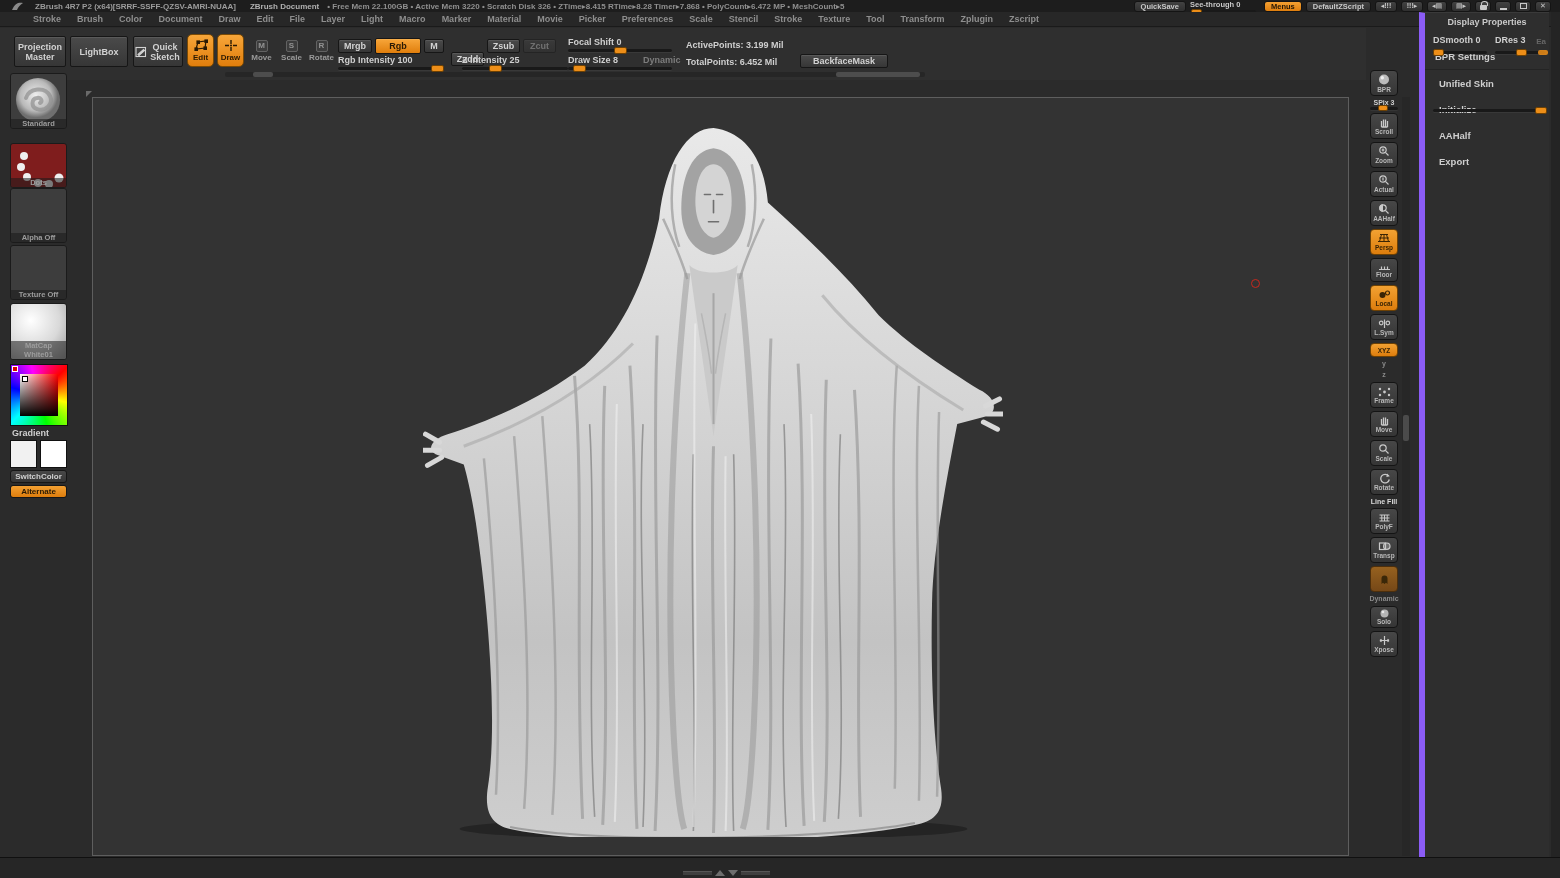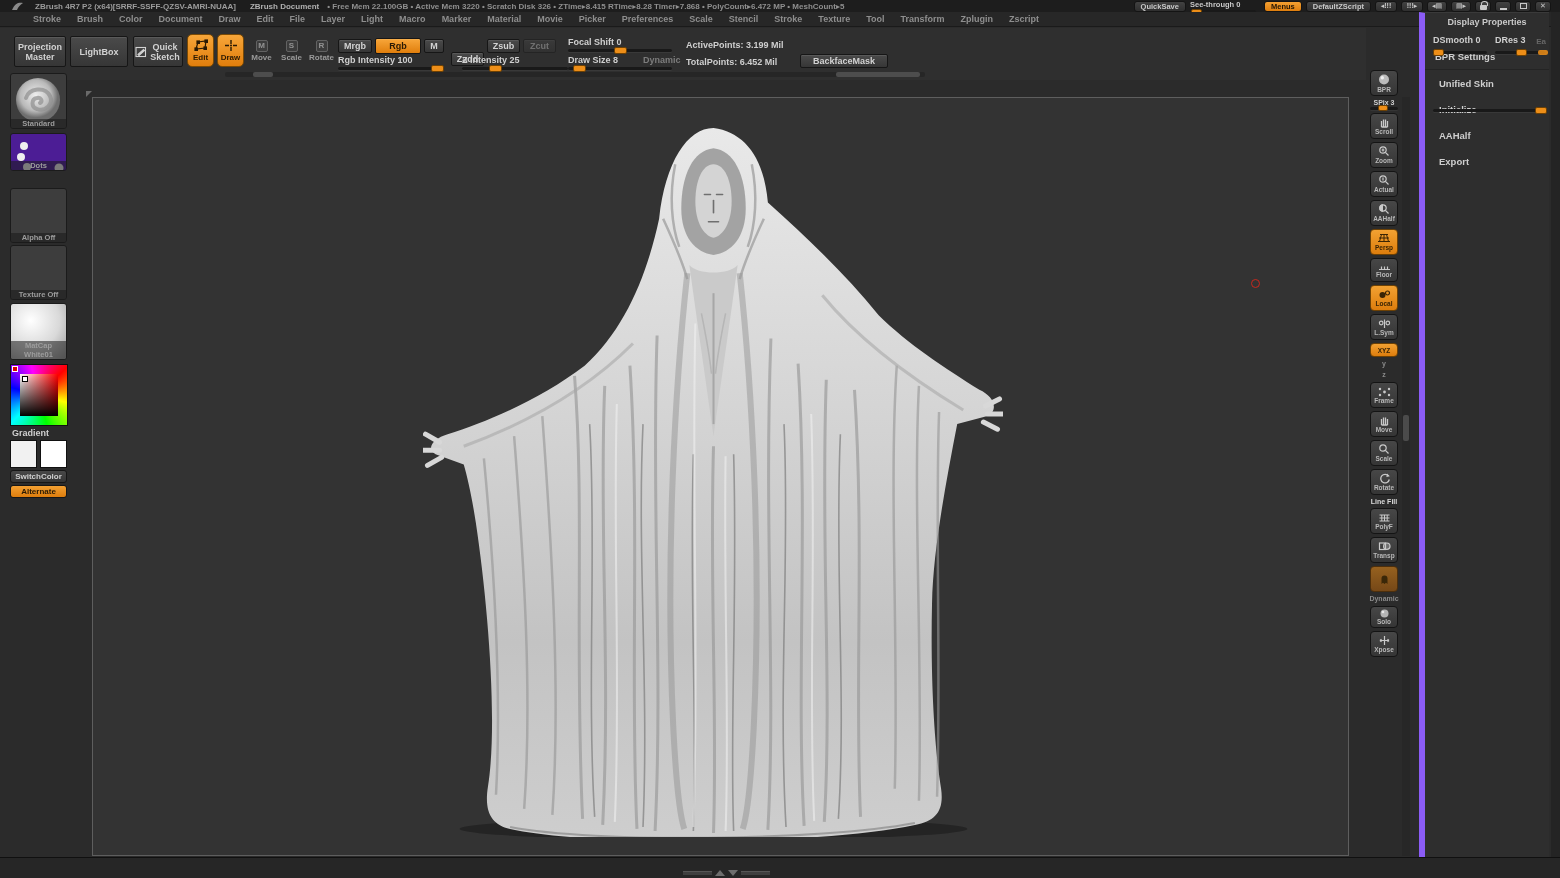--- a/index.html
+++ b/index.html
@@ -270,21 +270,21 @@
             <stop offset="0%" stop-color="#efefef"></stop>
             <stop offset="70%" stop-color="#b9b9b9"></stop>
             <stop offset="100%" stop-color="#6f6f6f"></stop>
           </radialGradient>
         </defs>
       <circle cx="27" cy="26" r="22" fill="url(#br)"></circle>
       <path d="M15 24 C18 14 34 12 39 22 C43 30 34 38 26 35 C20 33 20 25 26 24 C30 23 32 27 29 29" fill="none" stroke="#8f8f8f" stroke-width="4" stroke-linecap="round" opacity=".7"></path>
     </svg>
     <span class="cap">Standard</span>
   </div>
-  <div class="thumb" style="top:133px;height:38px;background:#4c1d95">
+  <div class="thumb" style="top:143px;height:45px;background:#7f1d1d">
     <svg width="55" height="53" viewBox="0 0 55 53">
       <g fill="#efefef">
           <circle cx="13" cy="12" r="4"></circle>
           <circle cx="10" cy="23" r="4"></circle>
           <circle cx="16" cy="33" r="4"></circle>
           <circle cx="27" cy="39" r="4"></circle>
           <circle cx="38" cy="40" r="4"></circle>
           <circle cx="48" cy="34" r="4.5"></circle>
         </g>
     </svg>

